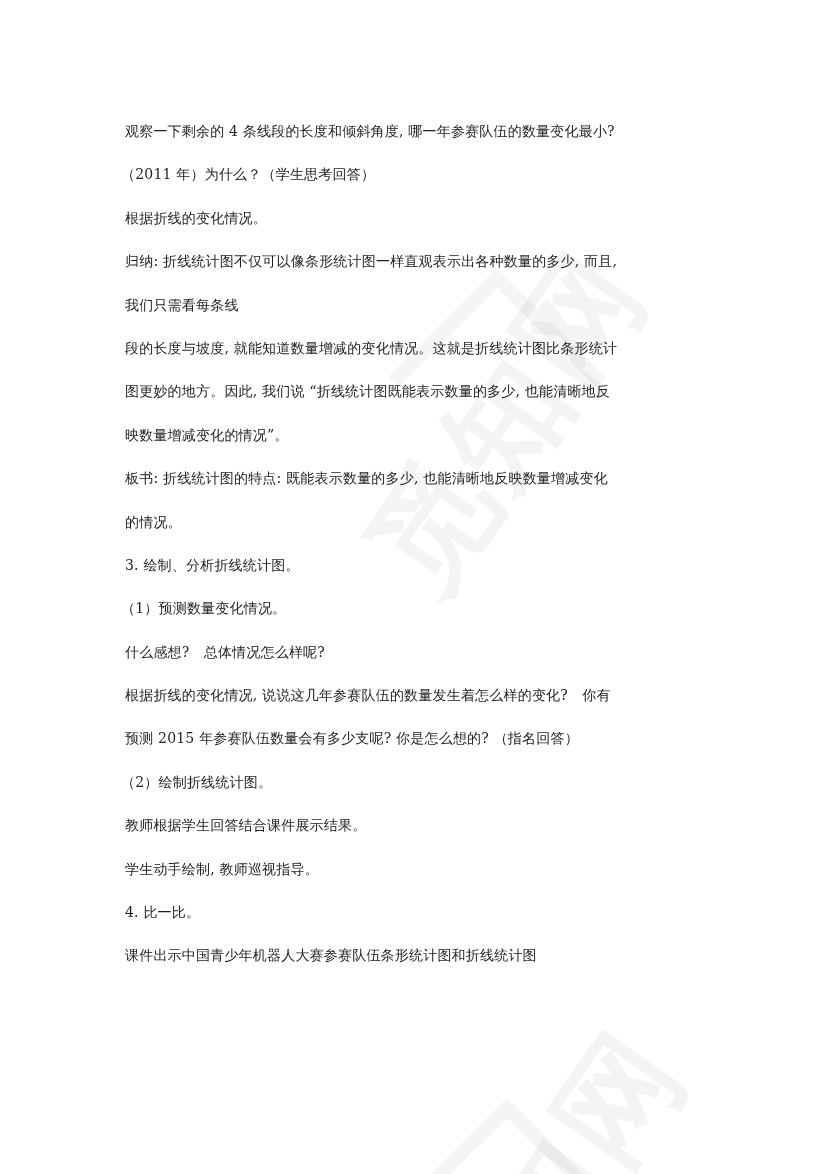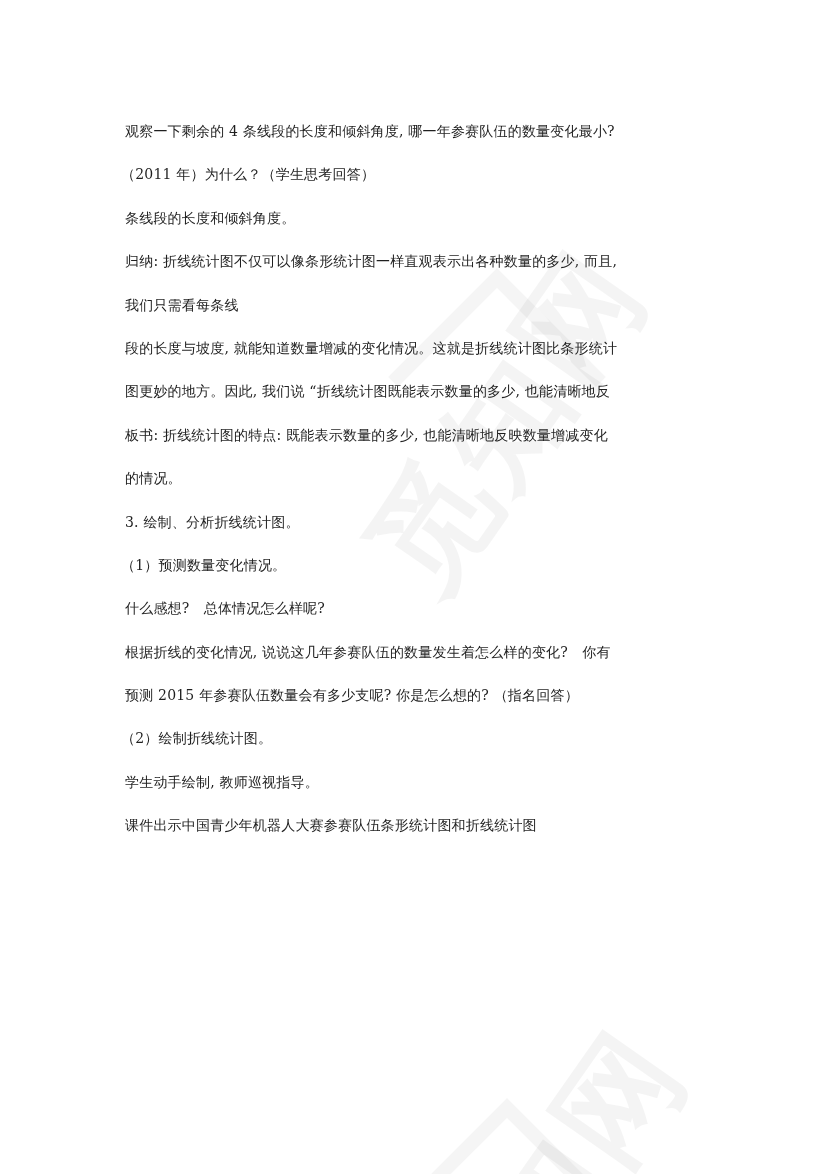--- a/index.html
+++ b/index.html
@@ -70,29 +70,32 @@
 <div class="page">
 
   <div class="wm-frame wm-frame-1"></div>
   <div class="watermark wm-1">觅知网</div>
   <div class="wm-frame wm-frame-2"></div>
   <div class="watermark wm-2">觅知网</div>
 
   <div class="content">
     <div class="line">观察一下剩余的 4 条线段的长度和倾斜角度, 哪一年参赛队伍的数量变化最小?</div>
     <div class="line indent-small">（2011 年）为什么？（学生思考回答）</div>
-    <div class="line">条线段的长度和倾斜角度。</div>
+    <div class="line">根据折线的变化情况。</div>
     <div class="line">归纳: 折线统计图不仅可以像条形统计图一样直观表示出各种数量的多少, 而且,</div>
     <div class="line">我们只需看每条线</div>
     <div class="line">段的长度与坡度, 就能知道数量增减的变化情况。这就是折线统计图比条形统计</div>
     <div class="line">图更妙的地方。因此, 我们说 “折线统计图既能表示数量的多少, 也能清晰地反</div>
+    <div class="line">映数量增减变化的情况”。</div>
     <div class="line">板书: 折线统计图的特点: 既能表示数量的多少, 也能清晰地反映数量增减变化</div>
     <div class="line">的情况。</div>
     <div class="line">3. 绘制、分析折线统计图。</div>
     <div class="line indent-small">（1）预测数量变化情况。</div>
     <div class="line">什么感想?　总体情况怎么样呢?</div>
     <div class="line">根据折线的变化情况, 说说这几年参赛队伍的数量发生着怎么样的变化?　你有</div>
     <div class="line">预测 2015 年参赛队伍数量会有多少支呢? 你是怎么想的? （指名回答）</div>
     <div class="line indent-small">（2）绘制折线统计图。</div>
+    <div class="line">教师根据学生回答结合课件展示结果。</div>
     <div class="line">学生动手绘制, 教师巡视指导。</div>
+    <div class="line">4. 比一比。</div>
     <div class="line">课件出示中国青少年机器人大赛参赛队伍条形统计图和折线统计图</div>
   </div>
 </div>
 
 </body></html>

